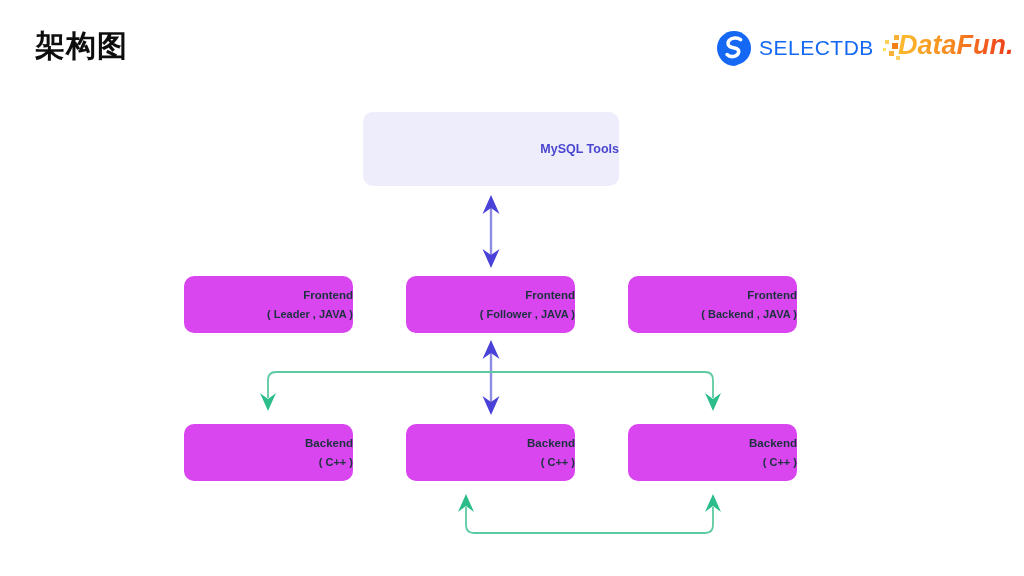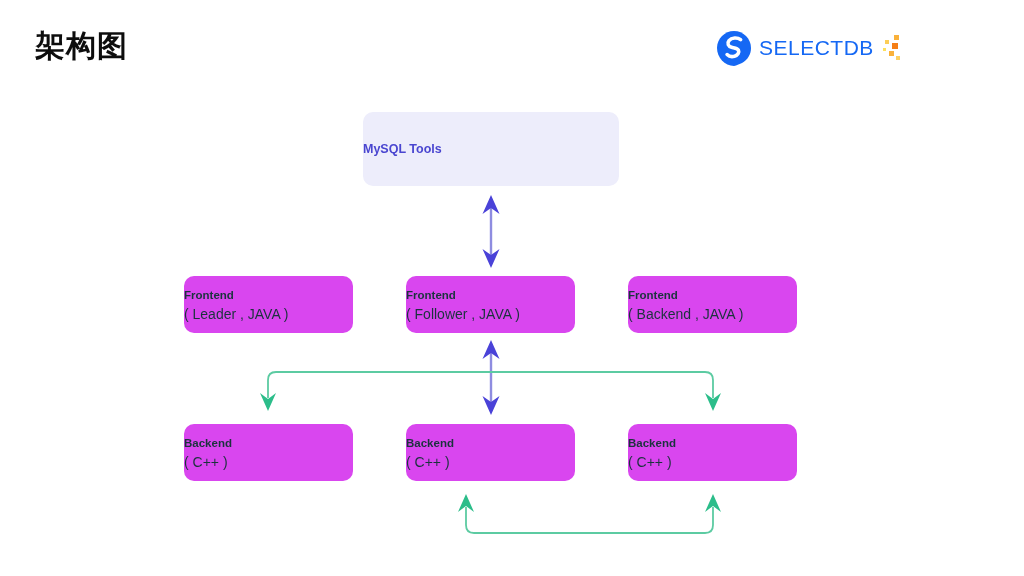--- a/index.html
+++ b/index.html
@@ -29,33 +29,33 @@
     position: absolute; left: 16px; top: 2px;
     font-size: 27px; font-weight: 700; font-style: italic;
     background: linear-gradient(100deg, #fdb92e 5%, #f68a1f 45%, #f2541e 80%, #e93619 100%);
     -webkit-background-clip: text; background-clip: text;
     -webkit-text-fill-color: transparent; color: #f2671e;
     letter-spacing: 0px;
   }
   
   .node {
     position: absolute; border-radius: 10px;
-    display: flex; flex-direction: column; align-items: flex-start; justify-content: center;
+    display: flex; flex-direction: column; align-items: flex-end; justify-content: center;
     text-align: center; line-height: 19px;
   }
   .node-mysql {
     left: 363px; top: 112px; width: 256px; height: 74px;
     background: #ededfb;
   }
   .node-mysql .node-title, .node-mysql .node-subtitle {
     color: #4a46d0; font-weight: 700; font-size: 12.5px; line-height: 20px;
   }
   .node-green { background: #d946ef; width: 169px; height: 57px; }
   .node-title { font-size: 11.5px; font-weight: 700; color: #1b333d; }
-  .node-subtitle { font-size: 14px; font-weight: 400; color: #1b333d; }
+  .node-subtitle { font-size: 11px; font-weight: 700; color: #1b333d; }
   .fe-left  { left: 184px; top: 276px; }
   .fe-mid   { left: 406px; top: 276px; }
   .fe-right { left: 628px; top: 276px; }
   .be-left  { left: 184px; top: 424px; }
   .be-mid   { left: 406px; top: 424px; }
   .be-right { left: 628px; top: 424px; }
   .arrow-layer {
     position: absolute; left: 0; top: 0; width: 1024px; height: 576px;
     pointer-events: none;
   }
@@ -75,20 +75,21 @@
 
 <div class="logo-datafun">
   <svg class="datafun-dust" viewBox="0 0 26 28">
     <rect x="12" y="1" width="5" height="5" fill="#f9a825" opacity="0.9"></rect>
     <rect x="3" y="6" width="4" height="4" fill="#fbc02d" opacity="0.8"></rect>
     <rect x="10" y="9" width="6" height="6" fill="#f57f17"></rect>
     <rect x="1" y="14" width="3" height="3" fill="#fdd835" opacity="0.8"></rect>
     <rect x="7" y="17" width="5" height="5" fill="#f9a825" opacity="0.9"></rect>
     <rect x="14" y="22" width="4" height="4" fill="#fbc02d" opacity="0.75"></rect>
   </svg>
+  <span class="datafun-text">DataFun.</span>
 </div>
 
 <div class="node node-mysql">
   <div class="node-title">MySQL Tools</div>
 </div>
 
 <div class="node node-green fe-left">
   <div class="node-title">Frontend</div>
   <div class="node-subtitle">( Leader , JAVA )</div>
 </div>

